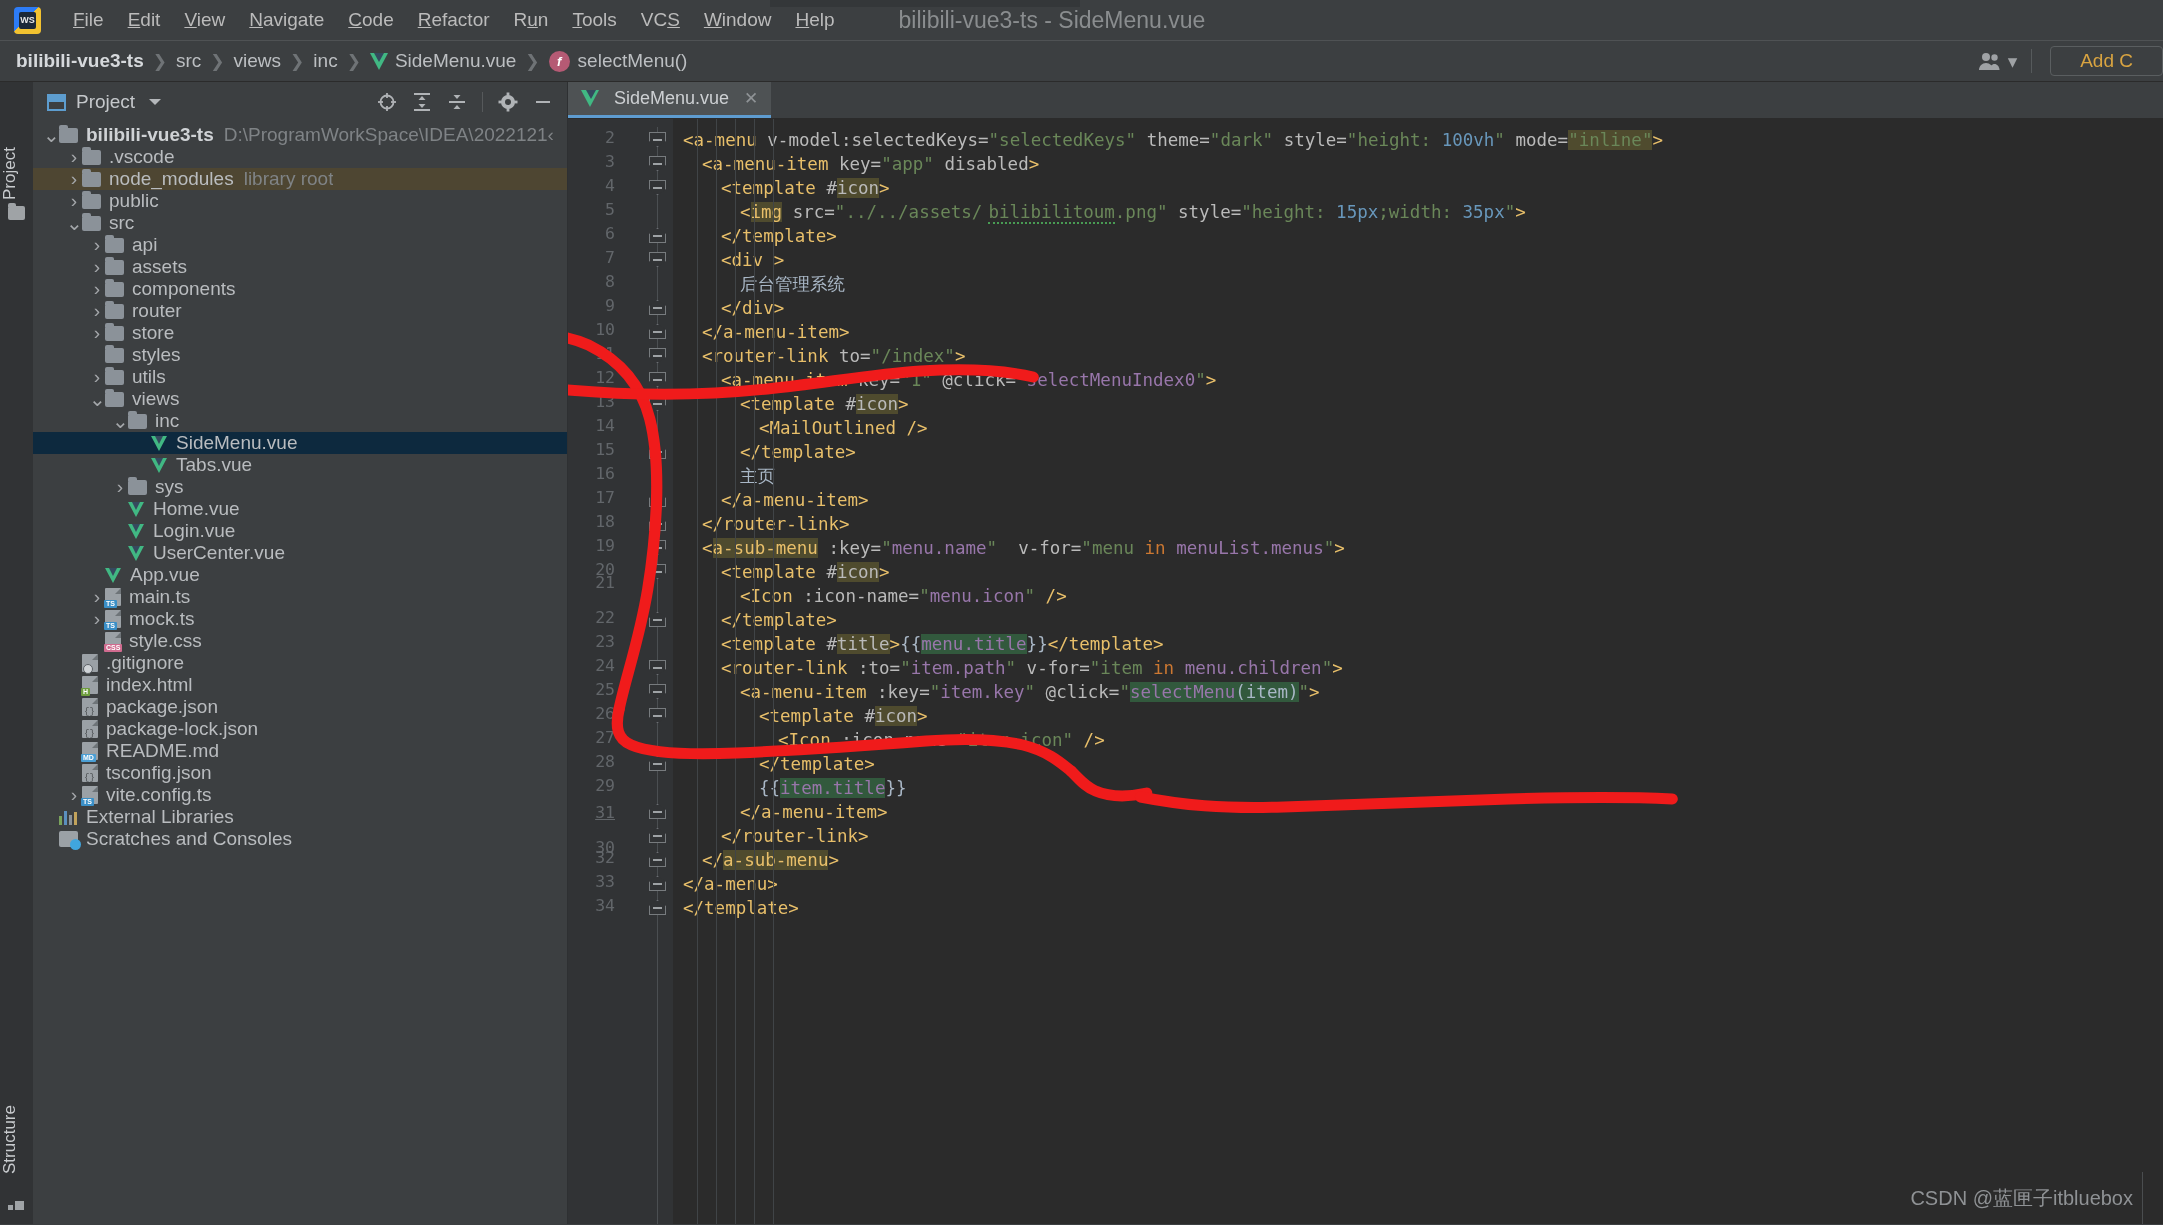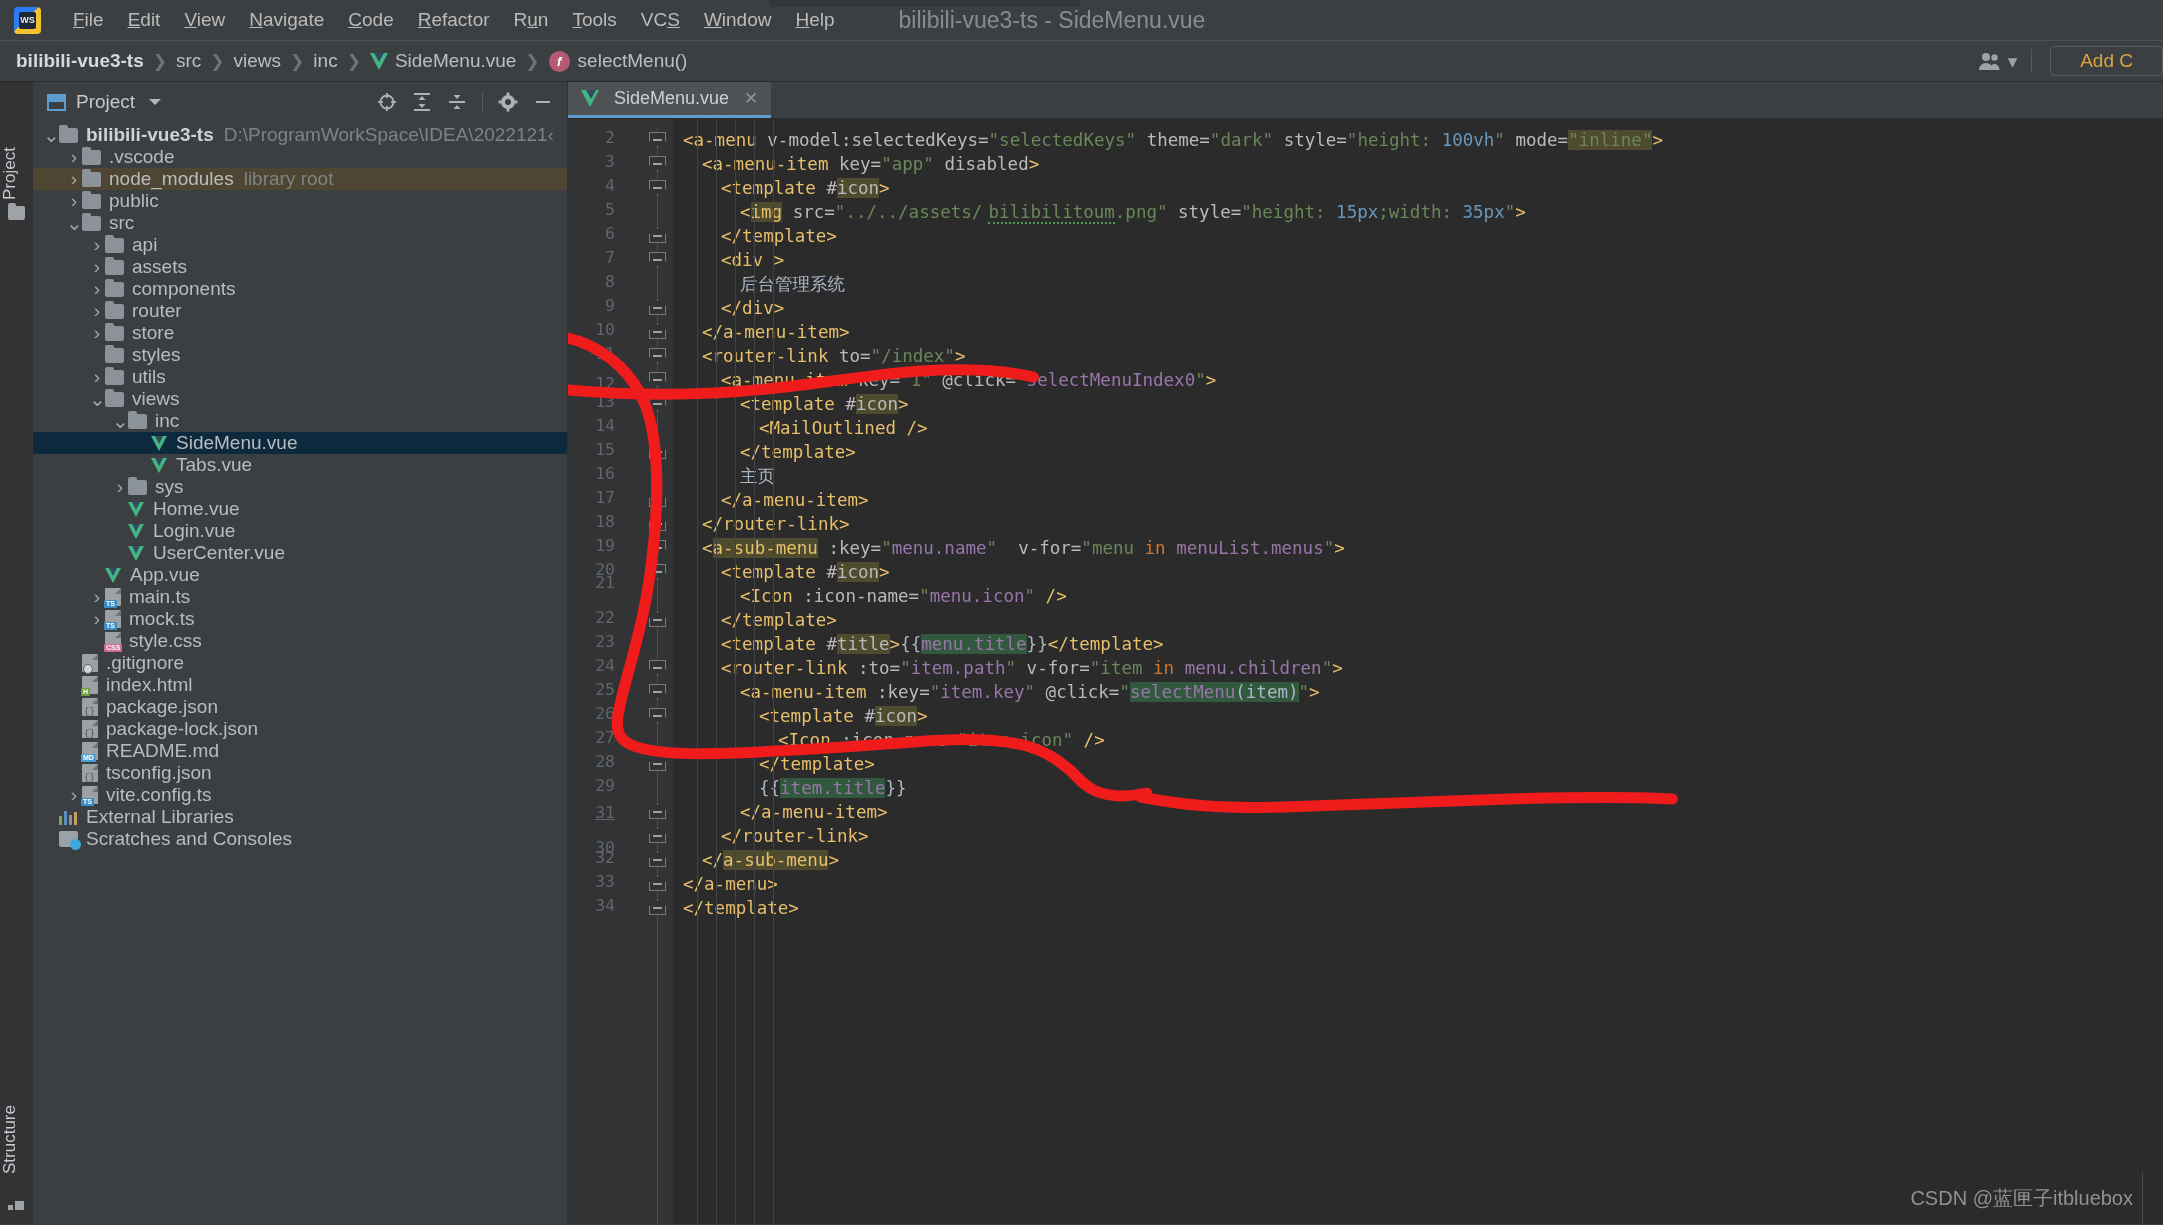--- a/index.html
+++ b/index.html
@@ -639,21 +639,21 @@
               <div class="gline" style="top: 9px;">2</div>
               <div class="gline" style="top: 33px;">3</div>
               <div class="gline" style="top: 57px;">4</div>
               <div class="gline" style="top: 81px;">5</div>
               <div class="gline" style="top: 105px;">6</div>
               <div class="gline" style="top: 129px;">7</div>
               <div class="gline" style="top: 153px;">8</div>
               <div class="gline" style="top: 177px;">9</div>
               <div class="gline" style="top: 201px;">10</div>
               <div class="gline" style="top: 225px;">11</div>
-              <div class="gline" style="top: 255px;">12</div>
+              <div class="gline" style="top: 249px;">12</div>
               <div class="gline" style="top: 273px;">13</div>
               <div class="gline" style="top: 297px;">14</div>
               <div class="gline" style="top: 321px;">15</div>
               <div class="gline" style="top: 345px;">16</div>
               <div class="gline" style="top: 369px;">17</div>
               <div class="gline" style="top: 393px;">18</div>
               <div class="gline" style="top: 417px;">19</div>
               <div class="gline" style="top: 441px;">20</div>
               <div class="gline" style="top: 454px;">21</div>
               <div class="gline" style="top: 489px;">22</div>

